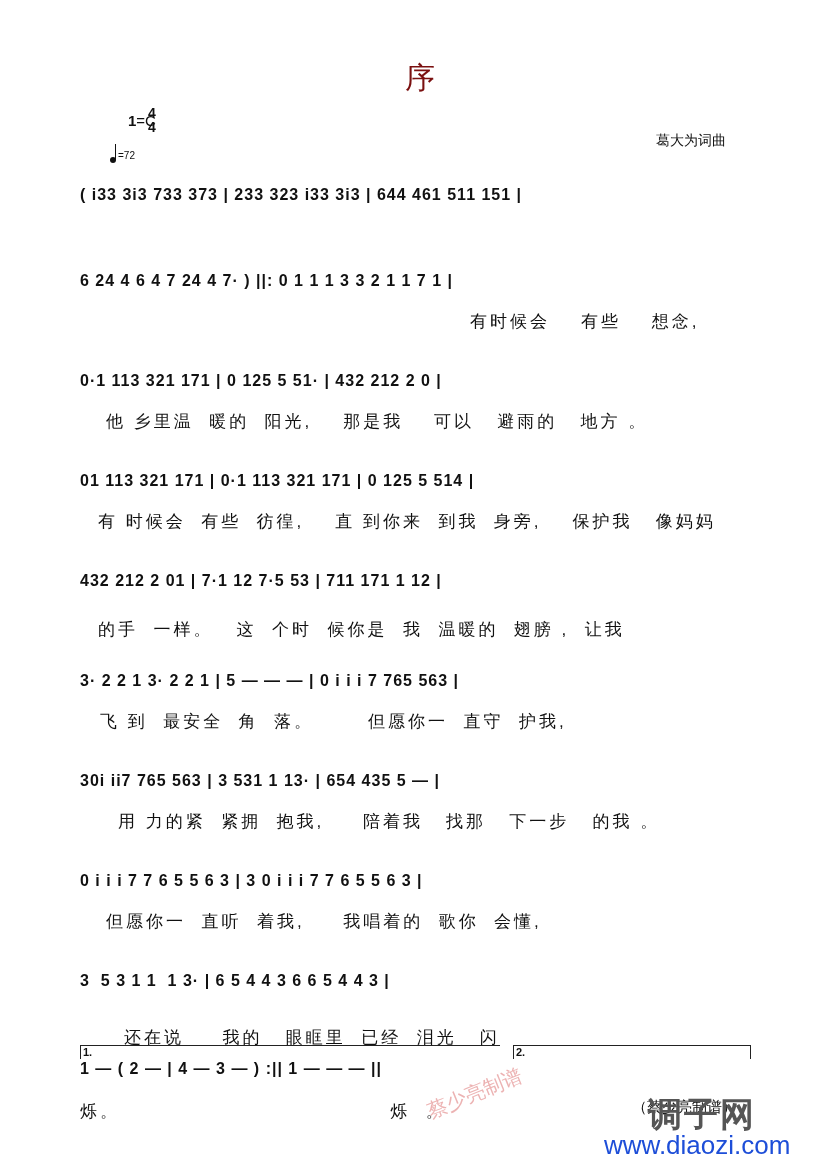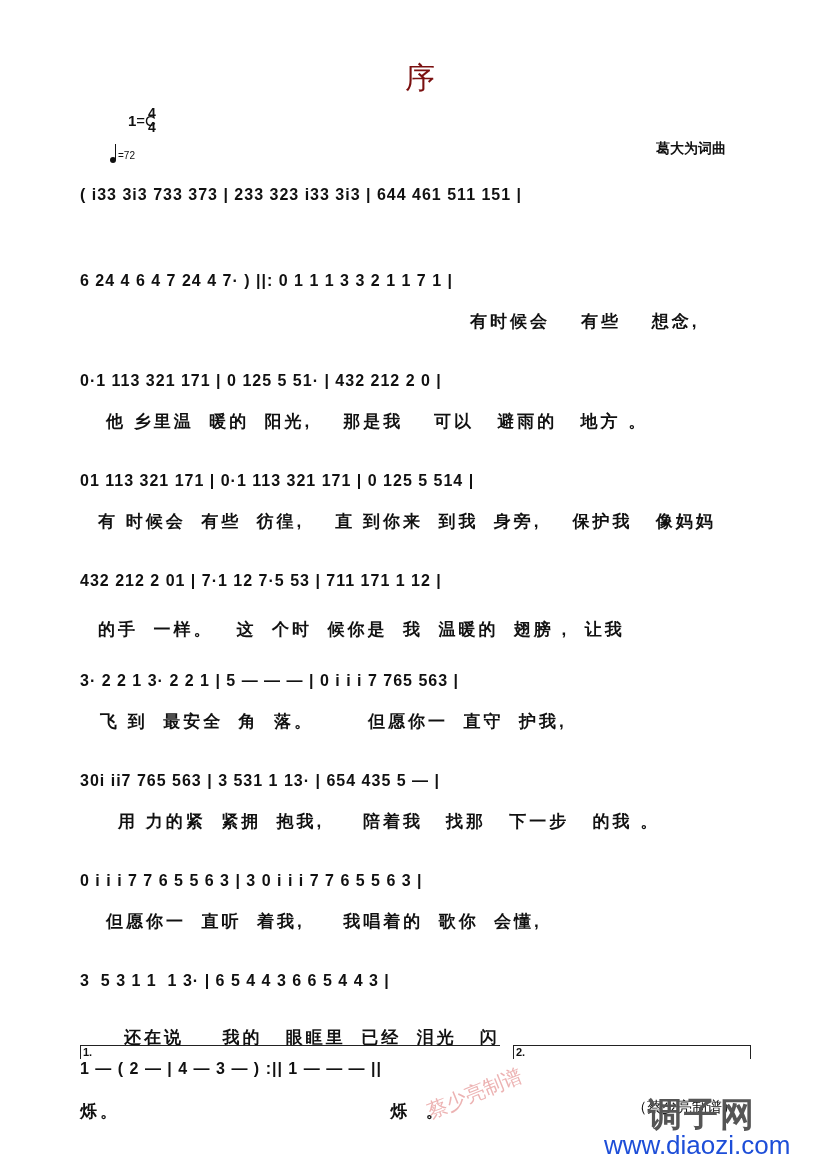--- a/index.html
+++ b/index.html
@@ -5,24 +5,24 @@
   * { margin:0; padding:0; box-sizing:border-box; }
   html, body { width:840px; height:1168px; background:#ffffff; overflow:hidden; }
   body { position:relative; font-family:"Liberation Sans","DejaVu Sans",sans-serif; color:#111; }
   .title { position:absolute; left:0; width:840px; top:58px; text-align:center; font-family:"DejaVu Serif",serif; font-size:30px; color:#7a1010; }
   .key { position:absolute; left:97px; top:112px; font-weight:bold; font-size:15px;margin-left:31px; }
   .key .eq { font-weight:normal; }
   .timesig { position:absolute; left:148px; top:106px; font-weight:bold; font-size:14px; line-height:14px; text-align:center; }
   .tempo { position:absolute; left:110px; top:150px; font-size:10px; }
   .tempo .note { display:inline-block; width:6px; height:6px; border-radius:50%; background:#111; position:relative; top:4px; margin-right:2px; }
   .tempo .note::after { content:""; position:absolute; right:0; bottom:3px; width:1.5px; height:16px; background:#111; }
-  .credit { position:absolute; left:656px; top:140px; font-size:14px; font-weight:bold; }
+  .credit { position:absolute; left:656px; top:132px; font-size:14px; font-weight:normal; }
   .row { position:absolute; left:80px; width:680px; }
   .notes { position:absolute; left:0; top:0; width:100%; height:30px; font-family:"Liberation Sans",sans-serif; font-weight:bold; font-size:16px; white-space:pre; letter-spacing:1px; }
-  .lyrics { position:absolute; top:38px; font-size:17px; font-weight:bold; white-space:pre; letter-spacing:3px; }
+  .lyrics { position:absolute; top:38px; font-size:17px; font-weight:normal; white-space:pre; letter-spacing:3px; }
   .volta { position:absolute; border-top:1px solid #222; border-left:1px solid #222; height:14px; font-size:11px; font-weight:bold; padding-left:2px; }
   .volta.right { border-right:1px solid #222; }
   .watermark { position:absolute; left:425px; top:1080px; color:#e8a0a0; font-size:20px; transform:rotate(-22deg); font-family:"DejaVu Serif",serif; opacity:0.8; }
   .brand1 { position:absolute; left:648px; top:1092px; font-size:34px; font-weight:bold; color:#555; letter-spacing:2px; }
   .brand2 { position:absolute; left:604px; top:1130px; font-size:26px; color:#1d4ed8; }
   .small-credit { position:absolute; left:632px; top:1098px; font-size:15px; }
 </style>
 </head>
 <body>
 

